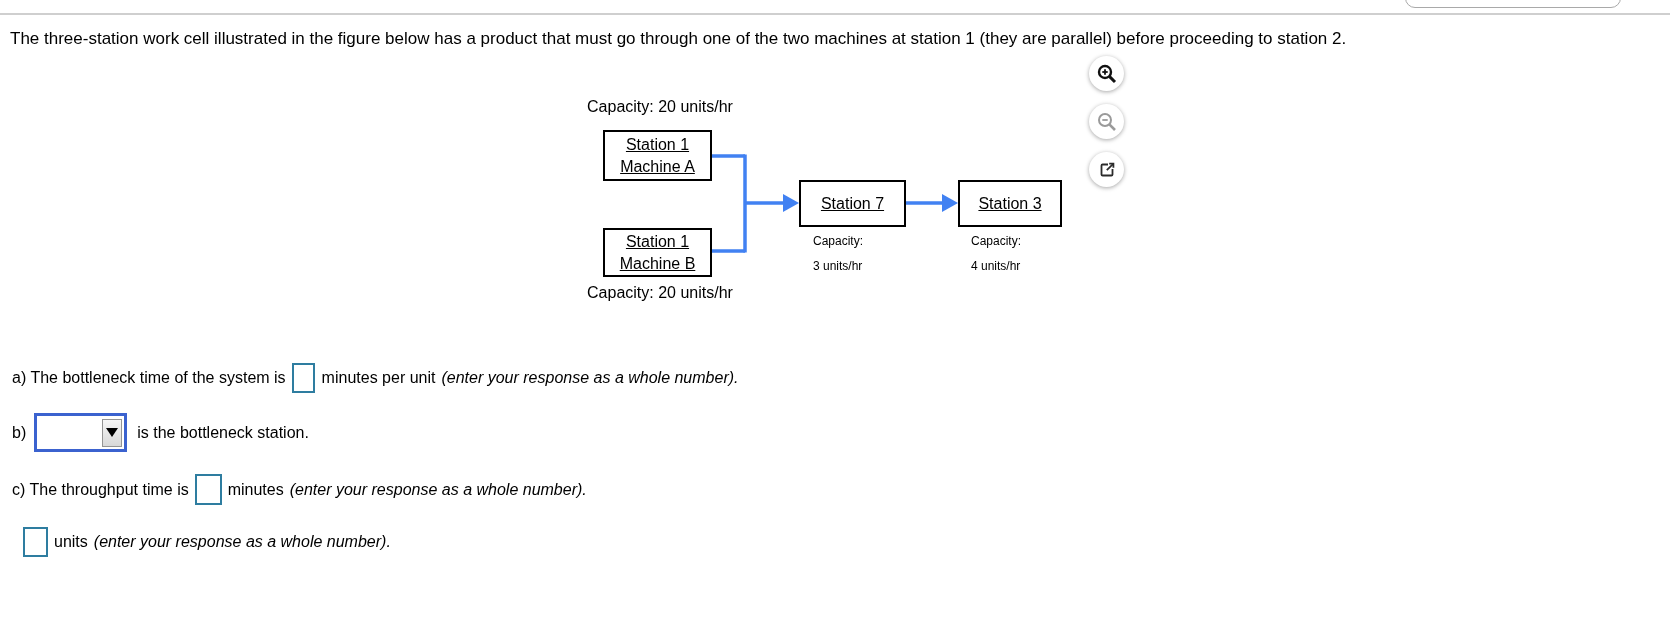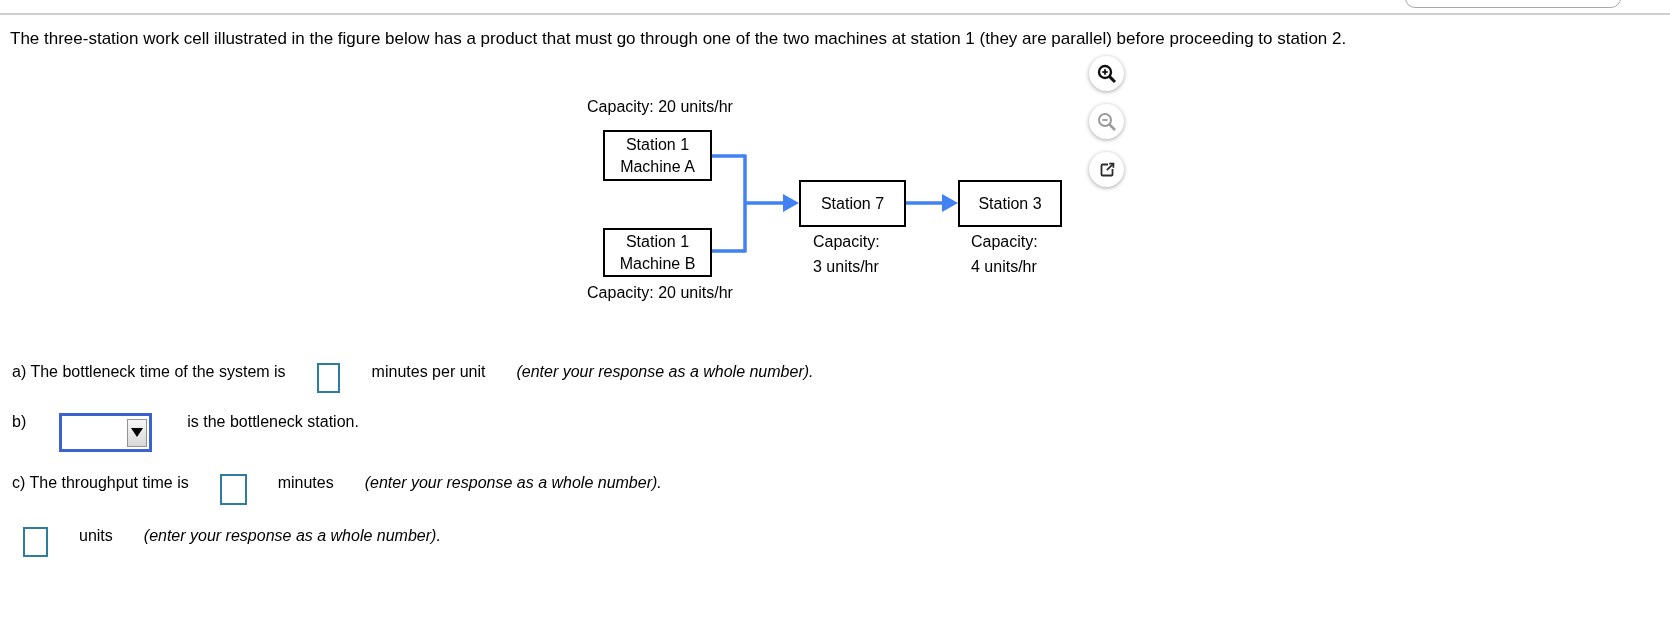--- a/index.html
+++ b/index.html
@@ -13,32 +13,32 @@
   .partial-button { position:absolute; left:1405px; top:-14px; width:216px; height:22px;
                     border:1.5px solid #a9a9a9; border-radius:10px; background:#fff; }
 
   .paragraph { position:absolute; left:10px; top:28px; width:1600px;
                font-size:17px; line-height:22px; }
 
   
   .cap-label { position:absolute; font-size:16px; white-space:nowrap; }
   .fig-box { position:absolute; border:2px solid #000; background:#fff;
              display:flex; flex-direction:column; align-items:center; justify-content:center;
-             font-size:16px; line-height:22px; text-align:center; white-space:nowrap; }
-  .fig-caption { position:absolute; font-size:16px; line-height:25px; white-space:nowrap; }
+             font-size:16px; line-height:22px; text-align:center; white-space:nowrap;text-decoration:underline; }
+  .fig-caption { position:absolute; font-size:12px; line-height:25px; white-space:nowrap; }
   .connector-svg { position:absolute; left:695px; top:145px; }
 
   
   .tool-btn { position:absolute; left:1089px; width:35px; height:35px; border-radius:50%;
               background:#fff; box-shadow:0 1px 4px rgba(0,0,0,0.35);
               display:flex; align-items:center; justify-content:center; cursor:pointer; }
 
   
-  .q-row { position:absolute; left:12px; display:flex; 
-           font-size:16px; white-space:nowrap;gap:25px; }
+  .q-row { position:absolute; left:12px; display:flex; align-items:center;
+           font-size:16px; white-space:nowrap; }
   .q-note { font-style:italic; margin-left:6px; }
   .ans-input { border:2.5px solid #2e7da0; background:#fff; outline:none;
                font-size:15px; padding:0; text-align:center; }
   .dd-wrap { position:relative; width:93px; height:39px; border:3px solid #3b62cf;
              background:#fff; margin:0 10px 0 8px; cursor:pointer; }
   .dd-btn { position:absolute; right:2px; top:50%; transform:translateY(-50%);
             width:20px; height:28px; border:1px solid #949494;
             background:linear-gradient(#f7f7f7,#d8d8d8);
             display:flex; align-items:center; justify-content:center; }
   .dd-arrow { width:0; height:0; border-left:6px solid transparent;

